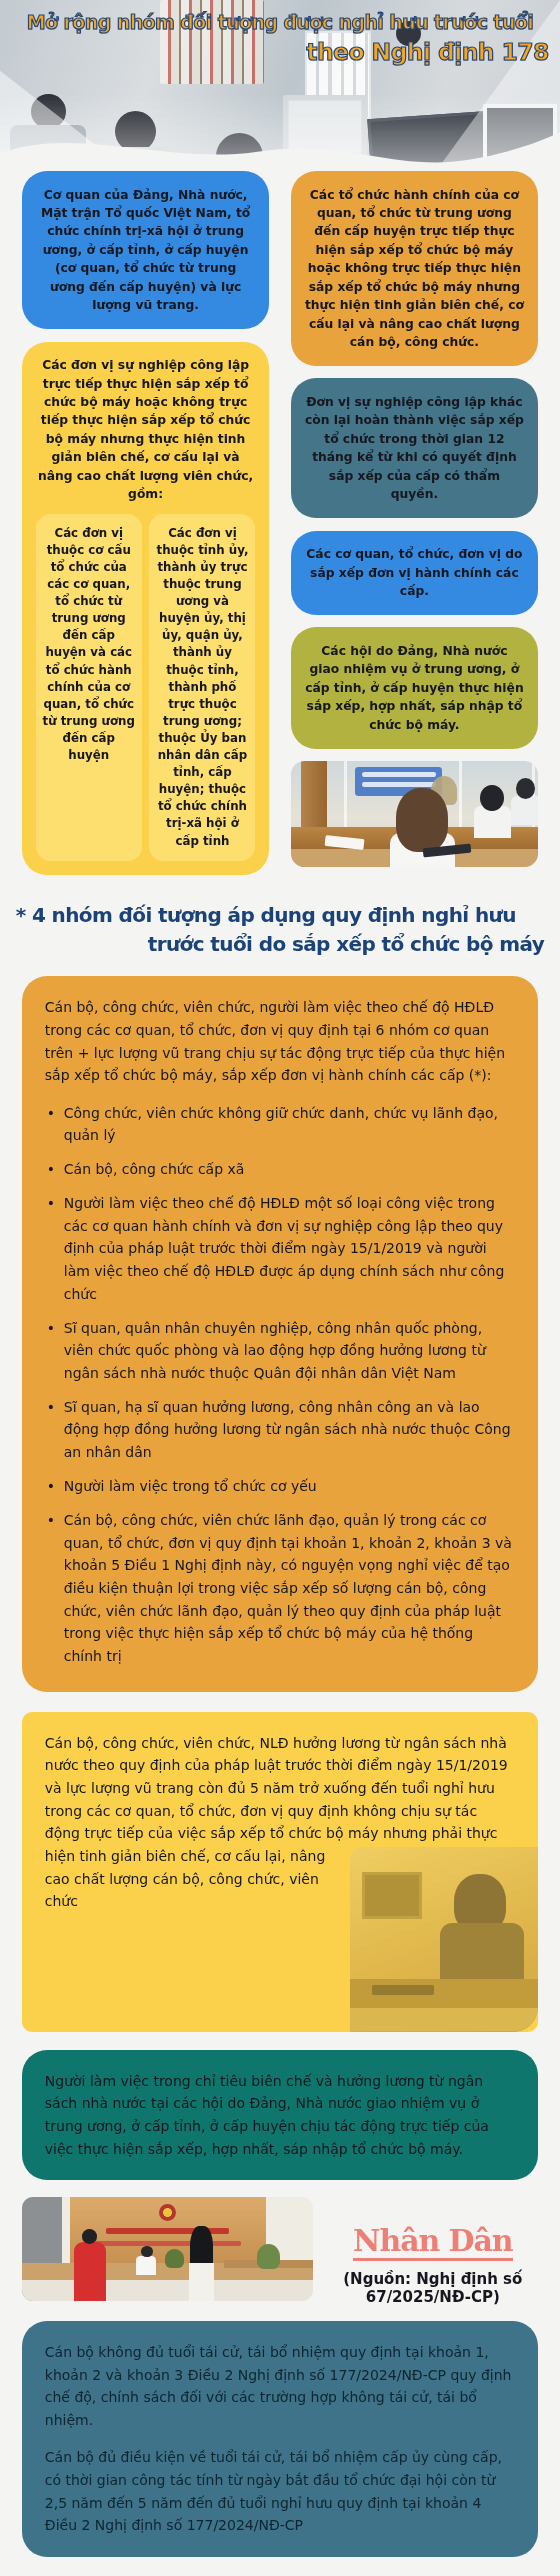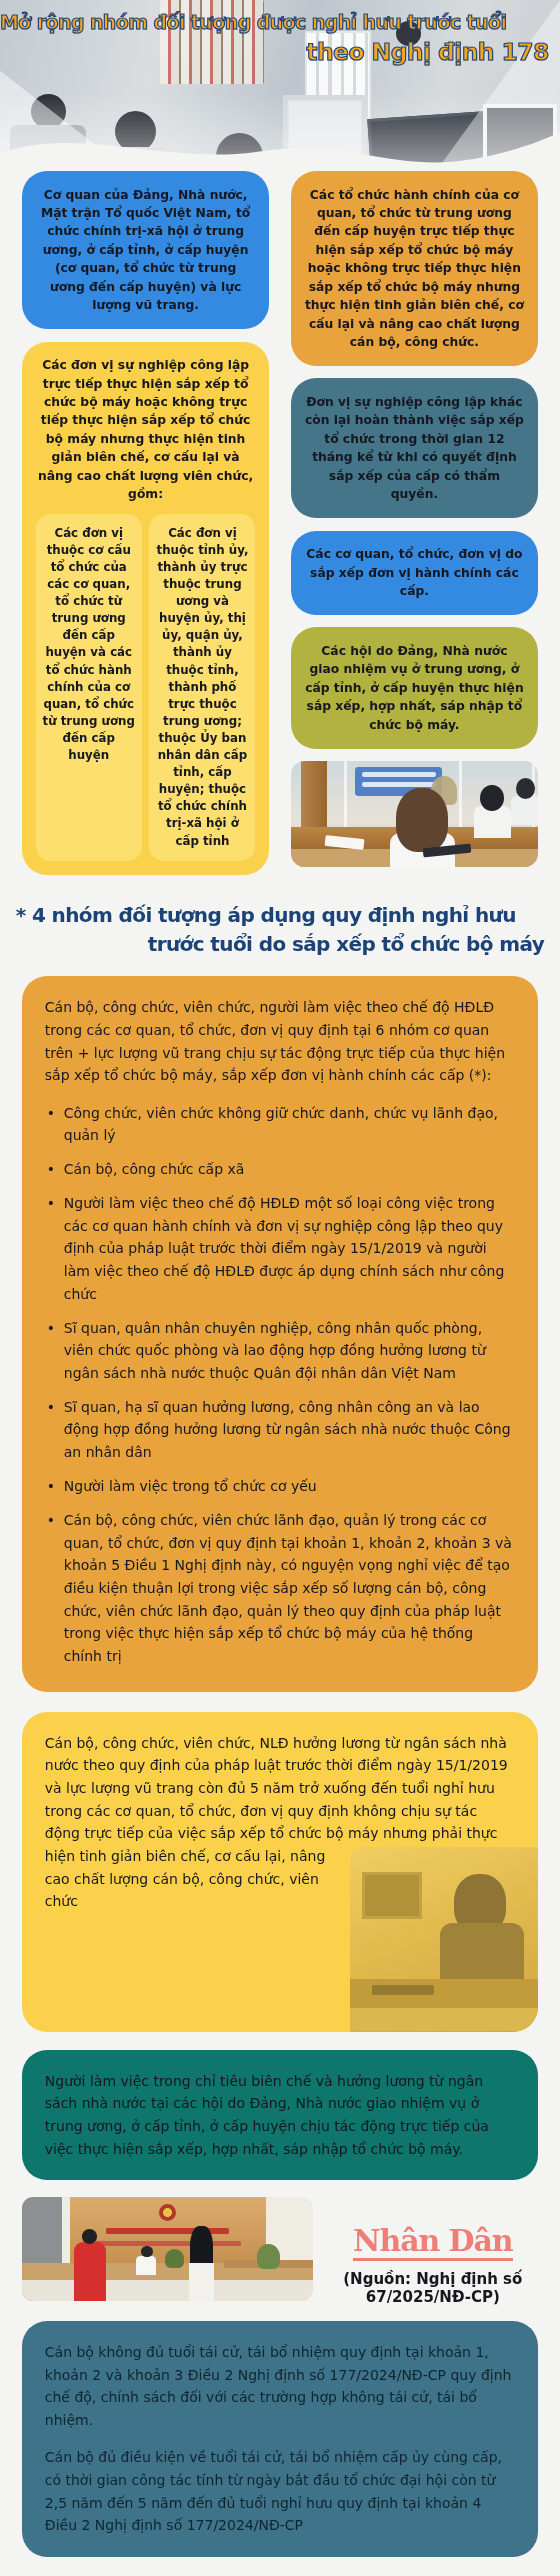--- a/index.html
+++ b/index.html
@@ -29,21 +29,21 @@
   .hp-b1{left:10px;top:125px;width:76px;height:67px;background:#98a3ac;border-radius:7.8px 7.8px 0 0;}
   .hp-b2{left:98px;top:147px;width:78px;height:56px;background:#cfd4cf;border-radius:9px 9px 0 0;}
   .hp-tri-r{right:0;top:0;width:151px;height:171px;background:rgba(255,255,255,.42);clip-path:polygon(100% 0,100% 100%,18% 100%);}
   .hp-tri-l{left:0;bottom:0;width:129px;height:118px;background:rgba(255,255,255,.5);clip-path:polygon(0 100%,0 15%,100% 100%);}
   .hp-fade{left:0;right:0;bottom:0;height:78px;background:linear-gradient(180deg,rgba(255,255,255,0),rgba(255,255,255,.55));}
   .hero-wave{position:absolute;left:0;bottom:-0.6px;width:560px;height:62px;}
   .hero-title{position:absolute;left:0;right:0;top:11.2px;z-index:5;
     font-weight:800;color:#f6a51e;letter-spacing:-0.6px;
     -webkit-text-stroke:1.2px #24477a;
     text-shadow:0 1.1px 0 rgba(22,48,84,.35);}
-  .hero-title .l1{display:block;font-size:19px;line-height:1.25;}
+  .hero-title .l1{display:block;text-align:center;font-size:19px;line-height:1.25;}
   .hero-title .l2{display:block;text-align:right;padding-right:11.2px;font-size:23.5px;line-height:1.2;margin-top:3.4px;}
 
   
   .h-main{color:#1c4377;font-weight:800;letter-spacing:-0.6px;}
   .h1{font-size:28px;margin:7.8px 22.4px 14.6px;line-height:1.1;}
   .h2{font-size:20px;margin:26px 15.7px 17px;line-height:1.45;}
   .h2 .l1{display:block;text-align:left;}
   .h2 .l2{display:block;text-align:right;}
 
   
@@ -76,21 +76,21 @@
   .pm-p2s{left:183px;top:45px;width:37px;height:32px;background:#f3f3f1;border-radius:6.7px 6.7px 0 0;}
   .pm-p3h{left:225px;top:17px;width:19px;height:21px;background:#2a2c32;border-radius:50%;}
   .pm-p3s{left:220px;top:35px;width:30px;height:29px;background:#eef0ef;border-radius:5.6px 5.6px 0 0;}
   .pm-plant{left:140px;top:14.6px;width:26px;height:29px;background:#b7a77c;border-radius:50% 50% 20% 20%;opacity:.9;}
   .pm-kb{left:132px;top:85px;width:48px;height:9px;background:#2a2d33;transform:rotate(-6deg);border-radius:1.7px;}
   .pm-paper{left:34px;top:76px;width:39px;height:11.2px;background:#f7f6f2;transform:rotate(6deg);border-radius:1.7px;}
 
   
   .bigbox{margin:0 22.4px;border-radius:25px;padding:20px 22.4px;font-size:14px;line-height:1.62;font-weight:400;text-align:left;}
   .bb-orange{background:#e8a33d;}
-  .bb-yellow{background:#fbd14b;margin-top:20px;overflow:hidden;position:relative;}
+  .bb-yellow{background:#fbd14b;margin-top:20px;overflow:hidden;position:relative;border-radius:10px;}
   .bb-olive{background:#0f766e;margin-top:18px;}
   .bb-teal{background:#3f7389;margin-top:14.6px;color:#0f2530;}
   .bb-orange .intro{margin:0 0 14.6px;}
   ul.bullets{list-style:none;margin:0;padding:0 0 0 19px;}
   ul.bullets li{position:relative;margin-bottom:11.2px;}
   ul.bullets li:last-child{margin-bottom:4px;}
   ul.bullets li::before{content:"\2022";position:absolute;left:-17px;top:0;}
   .bb-teal p{margin:0 0 14.6px;}
   .bb-teal p:last-child{margin:0;}
 

